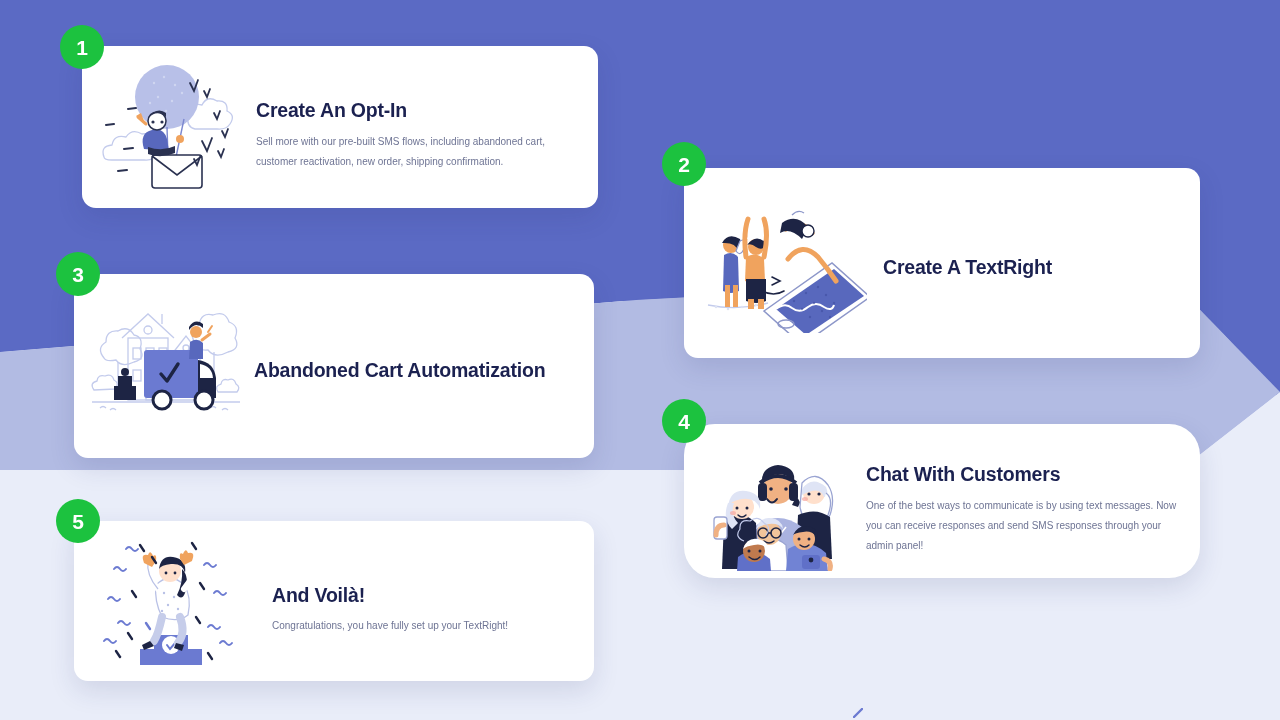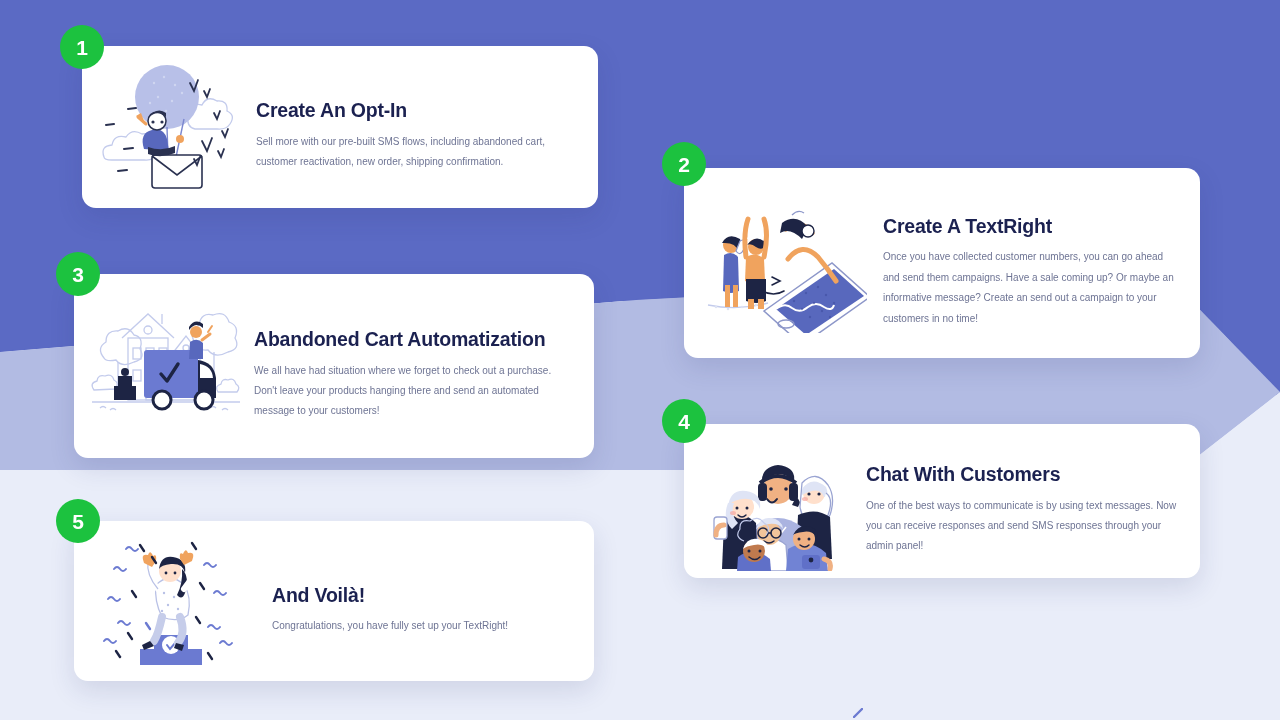--- a/index.html
+++ b/index.html
@@ -31,21 +31,21 @@
     letter-spacing:-.2px;margin:18px 0 9px 0;line-height:1.2;
   }
   .card-body{
     font-size:10px;color:#6e7494;line-height:20.4px;margin:0;
   }
 
   
   #card1{left:82px;  top:46px;  width:516px; height:162px; padding:0 22px 0 14px;}
   #card2{left:684px; top:168px; width:516px; height:190px; padding:0 22px 0 18px;}
   #card3{left:74px;  top:274px; width:520px; height:184px; padding:0 20px 0 12px;}
-  #card4{left:684px; top:424px; width:516px; height:154px; padding:0 22px 0 14px;}
+  #card4{left:684px; top:424px; width:516px; height:154px; padding:0 22px 0 14px;border-radius:31px;}
   #card5{left:74px;  top:521px; width:520px; height:160px; padding:0 20px 0 22px;align-items:center;}
 
   #card1 .txt{padding-left:10px;}
   #card2 .txt{padding-left:16px;}
   #card3 .txt{padding-left:8px;}
   #card4 .txt{padding-left:8px;}
   #card5 .txt{padding-left:26px;}
 
   
   .badge{
@@ -237,21 +237,20 @@
         </g>
 
         <g stroke="#1d2444" stroke-width="1.6" fill="none" stroke-linecap="round">
           <path d="M70,84 l8,4 l-8,4"></path>
           <path d="M60,98 q12,6 22,0"></path>
         </g>
       </svg>
     </div>
     <div class="txt">
       <h3 class="card-title">Create A TextRight</h3>
-      <p class="card-body">Once you have collected customer numbers, you can go ahead and send them campaigns. Have a sale coming up? Or maybe an informative message? Create an send out a campaign to your customers in no time!</p>
     </div>
   </div>
 
   <div class="card" id="card3">
     <div class="art">
       <svg width="160" height="140" viewBox="0 0 160 140">
         <g stroke="#c3cbec" stroke-width="1.3" fill="none">
 
           <path d="M36,42 L62,18 L88,42"></path>
           <rect x="42" y="42" width="40" height="62"></rect>
@@ -290,21 +289,20 @@
 
         <path d="M104,46 q7,-5 13,1 l0,16 l-14,0z" fill="#5868bd"></path>
         <circle cx="110" cy="36" r="6" fill="#f0a35e"></circle>
         <path d="M103,34 q7,-9 14,-2 l0,-4 q-8,-6 -14,3z" fill="#1d2444"></path>
         <path d="M116,44 l8,-6" stroke="#f0a35e" stroke-width="3" stroke-linecap="round"></path>
         <path d="M122,36 l4,-6" stroke="#f0a35e" stroke-width="2" stroke-linecap="round"></path>
       </svg>
     </div>
     <div class="txt">
       <h3 class="card-title">Abandoned Cart Automatization</h3>
-      <p class="card-body">We all have had situation where we forget to check out a purchase. Don't leave your products hanging there and send an automated message to your customers!</p>
     </div>
   </div>
 
   <div class="card" id="card4">
     <div class="art">
       <svg width="160" height="140" viewBox="0 0 160 140">
 
         <path d="M104,52 q14,-14 26,2 q8,12 2,30 q-6,10 -16,8 q-12,-2 -14,-16z" fill="#ffffff" stroke="#9aa4d2" stroke-width="1.3"></path>
         <circle cx="116" cy="62" r="11" fill="#ffe0cc"></circle>
         <path d="M104,58 q10,-14 24,-2 q4,10 -2,10 q-4,-12 -22,-2z" fill="#dfe4f5"></path>

